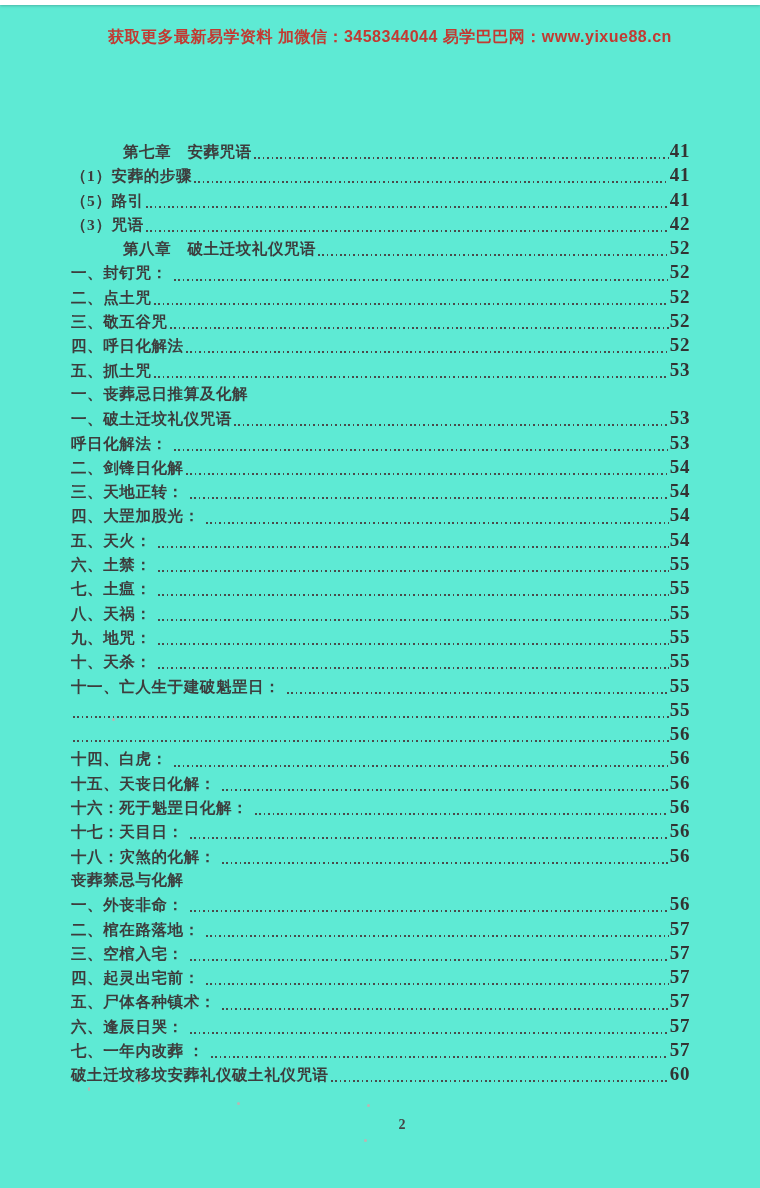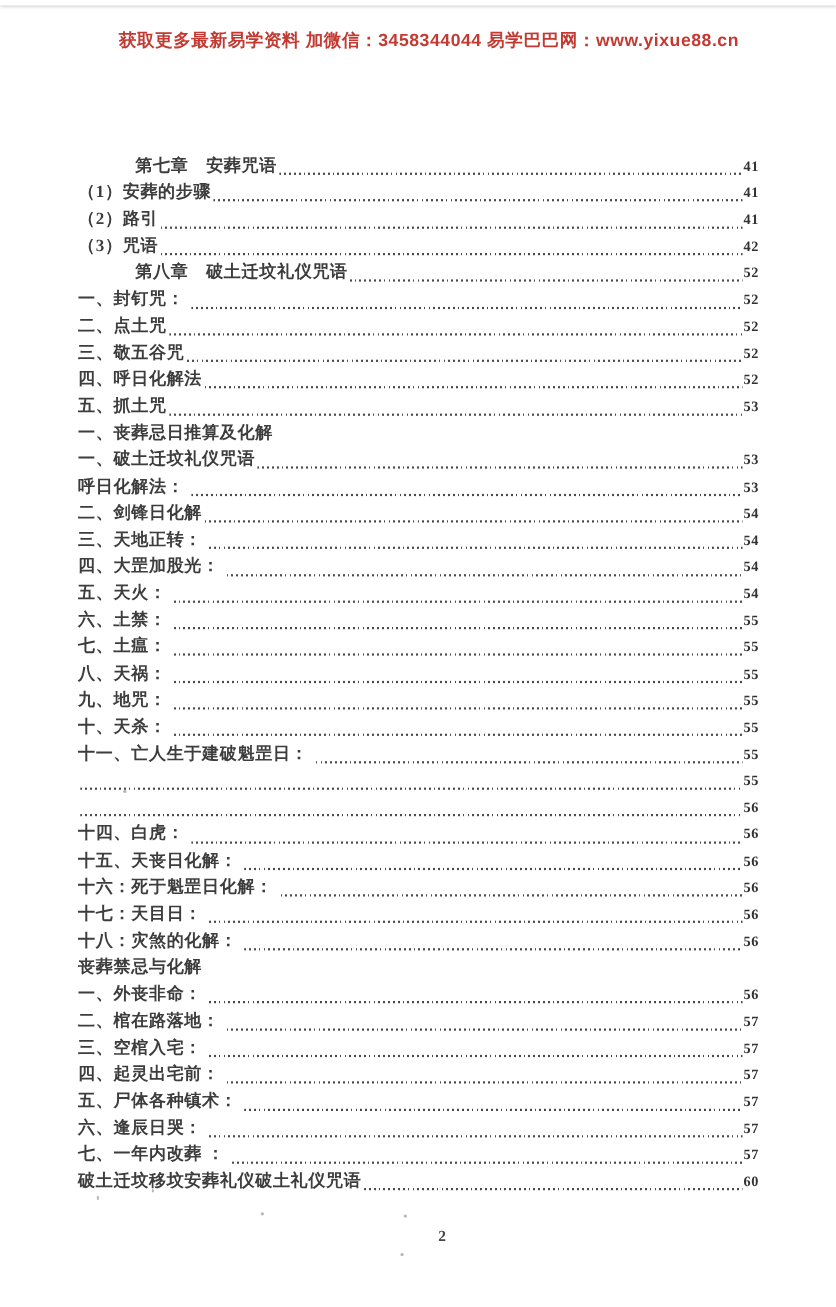--- a/index.html
+++ b/index.html
@@ -1,20 +1,20 @@
 <!DOCTYPE html>
 <html><head>
 <meta charset="utf-8">
 <style>
   html,body{margin:0;padding:0;background:#dddddd;}
   .page{
     position:relative;
     width:760px;height:1188px;
     margin:0 auto;
-    background:#ffffff;
+    background:#5eead4;
     overflow:hidden;
     font-family:"Liberation Serif","DejaVu Serif",serif;
     color:#3d3d3d;
   }
   .top-strip{
     position:absolute;top:0;left:0;right:0;height:5px;
     background:#ffffff;
     box-shadow:0 1px 3px rgba(0,0,0,0.22);
   }
   .promo-header{
@@ -49,21 +49,21 @@
     align-self:flex-end;
     height:8px;
     margin:0 1px 4px 2px;
     background-image:repeating-linear-gradient(to right,#4a4a4a 0 1.6px,transparent 1.6px 4.4px);
     background-repeat:no-repeat;
     background-position:left bottom;
     background-size:100% 2.2px;
   }
   .pg{
     flex:0 0 auto;
-    font-size:13px;
+    font-size:19px;
     font-weight:700;
     color:#333;
   }
   .page-number{
     position:absolute;
     top:1117px;left:44px;right:0;
     text-align:center;
     font-size:14px;
     font-weight:700;
     color:#454545;
@@ -96,21 +96,21 @@
       <span class="lbl">第七章　安葬咒语</span>
       <span class="dots"></span>
       <span class="pg">41</span>
     </div>
       <div class="row lvl1">
       <span class="lbl">（1）安葬的步骤</span>
       <span class="dots"></span>
       <span class="pg">41</span>
     </div>
       <div class="row lvl1">
-      <span class="lbl">（2）路引</span>
+      <span class="lbl">（5）路引</span>
       <span class="dots"></span>
       <span class="pg">41</span>
     </div>
       <div class="row lvl1">
       <span class="lbl">（3）咒语</span>
       <span class="dots"></span>
       <span class="pg">42</span>
     </div>
       <div class="row lvl0">
       <span class="lbl">第八章　破土迁坟礼仪咒语</span>

